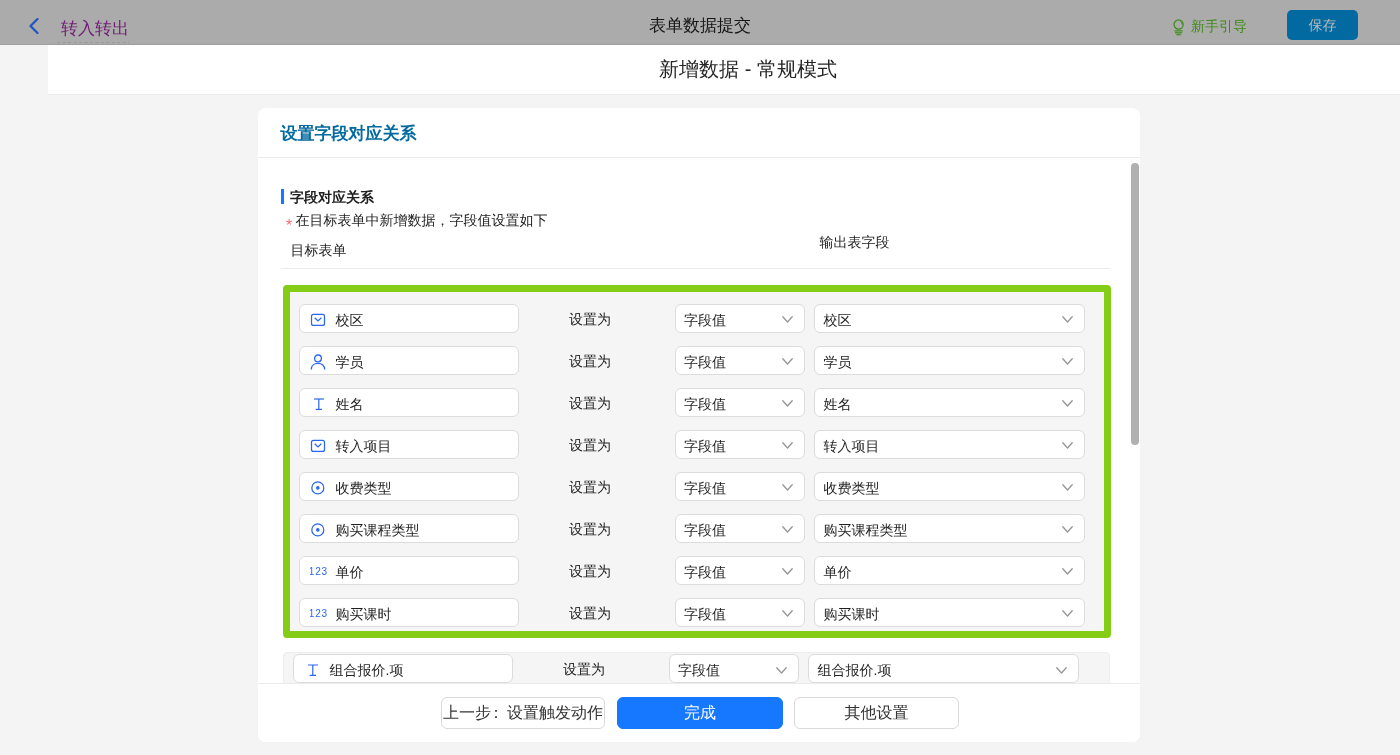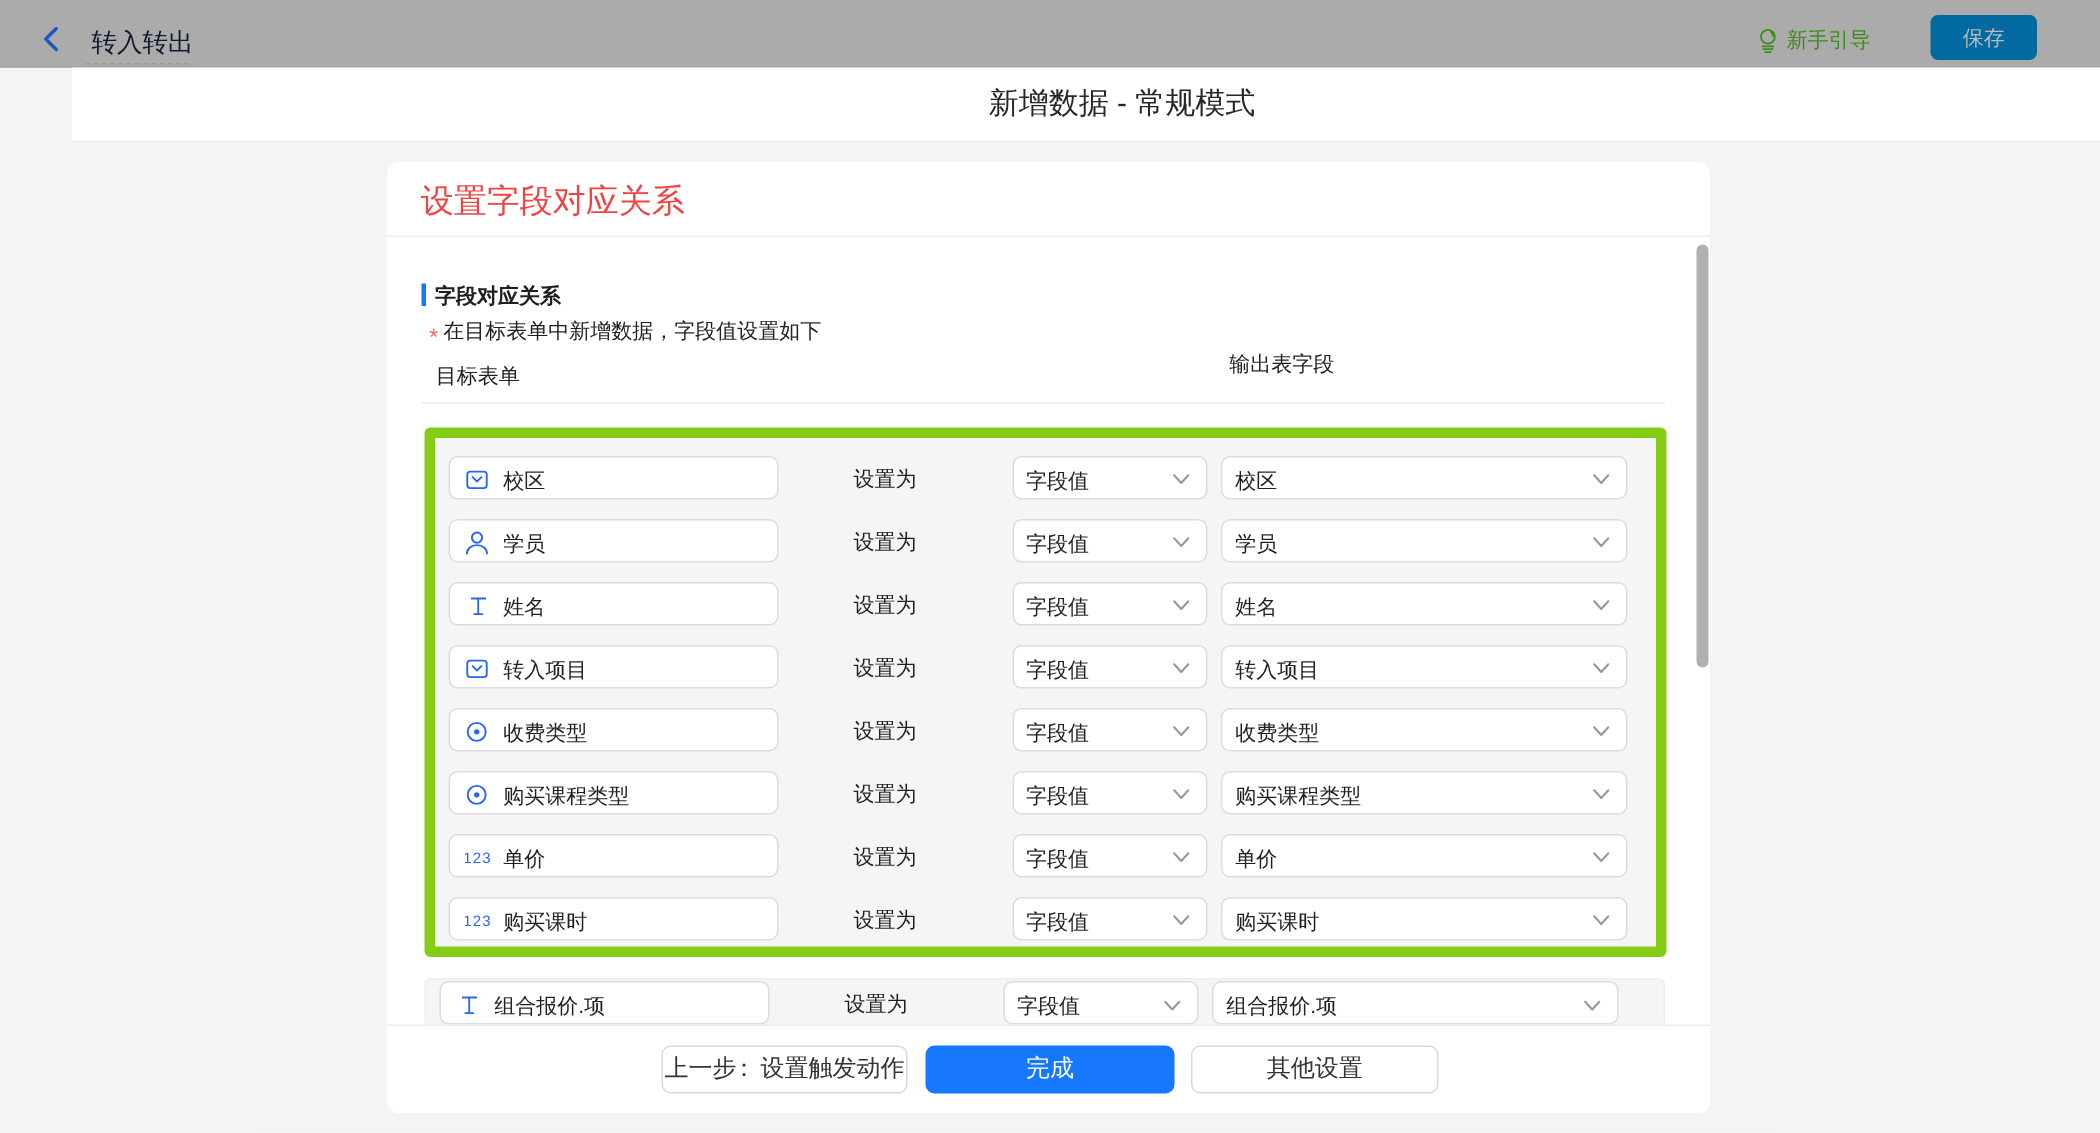--- a/index.html
+++ b/index.html
@@ -2,37 +2,37 @@
 <html><head>
 <meta charset="utf-8">
 <style>
 * { margin:0; padding:0; box-sizing:border-box; }
 html,body { width:1400px; height:755px; overflow:hidden; }
 body { font-family:"Liberation Sans", sans-serif; position:relative; background:#f4f4f5; }
 
 
 .topbar { position:absolute; left:0; top:0; width:1400px; height:45px; background:#ababab; border-bottom:1px solid #9e9e9e; }
 .backarrow { position:absolute; left:27px; top:17px; }
-.tb-title { position:absolute; left:57px; top:20px; font-size:17px; color:#0f172a; line-height:17px; padding-left:4px; }
+.tb-title { position:absolute; left:57px; top:20px; font-size:17px; color:#701a75; line-height:17px; padding-left:4px; }
 .tb-dash { position:absolute; left:57px; top:42px; width:72px; height:1px; background:repeating-linear-gradient(90deg,#999 0 3px,rgba(0,0,0,0) 3px 5.5px); }
 .tb-center { position:absolute; left:0; width:1400px; top:17px; text-align:center; font-size:17px; color:#161616; line-height:17px; }
 .guide { position:absolute; left:1172px; top:18px; height:18px; }
 .guide-txt { position:absolute; left:1191px; top:19px; font-size:14px; line-height:15px; color:#3e8c18; }
 .savebtn { position:absolute; left:1287px; top:9.5px; width:71px; height:30px; background:#0369a1; border-radius:5px; color:#bababa; font-size:14px; text-align:center; line-height:30px; }
 
 
 .titlebar { position:absolute; left:0; top:45px; width:1400px; height:50px; background:#fff; border-bottom:1px solid #ebebeb;margin-left:48px; }
 .dlg-title { position:absolute; left:0; width:1400px; top:11.5px; text-align:center; font-size:20px; color:#262626; line-height:24px; }
 .closex { position:absolute; left:1360px; top:18.5px; }
 
 
 .content { position:absolute; left:0; top:96px; width:1400px; height:659px; background:#f4f4f5; }
 .card { position:absolute; left:258px; top:12px; width:882px; height:633.5px; background:#fff; border-radius:8px; overflow:hidden; }
 .card-head { position:absolute; left:0; top:0; width:882px; height:50px; border-bottom:1px solid #ebebeb; }
-.card-head span { position:absolute; left:22.5px; top:17px; font-size:22px; color:#ef4444; line-height:18px; }
+.card-head span { position:absolute; left:22.5px; top:17px; font-size:17px; color:#0369a1; line-height:18px;font-weight:bold; }
 
 .sec-head { position:absolute; left:22.5px; top:81px; height:15px; }
 .sec-bar { position:absolute; left:0; top:0; width:3.5px; height:15px; background:#1677ff; }
 .sec-txt { position:absolute; left:9.5px; top:0.5px; font-size:14px; font-weight:700; color:#1f1f1f; line-height:15px; white-space:nowrap; }
 .req-line { position:absolute; left:37.5px; top:105px; font-size:14px; color:#1f1f1f; line-height:15px; white-space:nowrap; }
 .req-line .star { position:absolute; left:-9.5px; top:8px; color:#f56c6c; font-size:16px; line-height:10px; }
 .col-l { position:absolute; left:32.5px; top:134.5px; font-size:14px; color:#1f1f1f; line-height:15px; }
 .col-r { position:absolute; left:561.5px; top:127px; font-size:14px; color:#1f1f1f; line-height:15px; }
 .col-divider { position:absolute; left:23px; top:159.5px; width:829px; height:1px; background:#ebebeb; }
 
@@ -56,20 +56,21 @@
 </style>
 </head>
 <body>
 
 <div class="topbar">
   <svg class="backarrow" width="16" height="17" viewBox="0 0 16 17" style="left:26px;top:17.5px;">
       <path d="M11.5 1 L4.5 8 L11.5 15" fill="none" stroke="#1d55c4" stroke-width="2.2" stroke-linecap="round" stroke-linejoin="round"></path>
     </svg>
   <div class="tb-title">转入转出</div>
     <div class="tb-dash"></div>
+  <div class="tb-center">表单数据提交</div>
   <svg class="guide" width="13" height="18" viewBox="0 0 13 18">
       <g fill="none" stroke="#3e8c18" stroke-width="1.2">
         <circle cx="6.6" cy="6.5" r="4.6"></circle>
         <path d="M8.2 3.1 A4.2 4.2 0 0 1 10.1 6.5" stroke-width="1"></path>
         <path d="M2.5 12.9 h8.2"></path>
         <path d="M3 14.8 h7.2"></path>
         <path d="M4.4 16.7 h4.4"></path>
       </g>
     </svg>
   <div class="guide-txt">新手引导</div>

